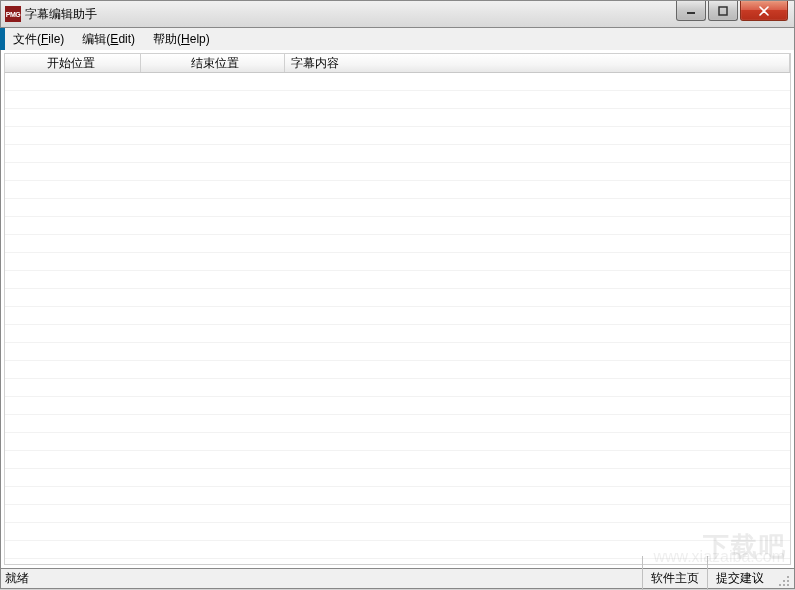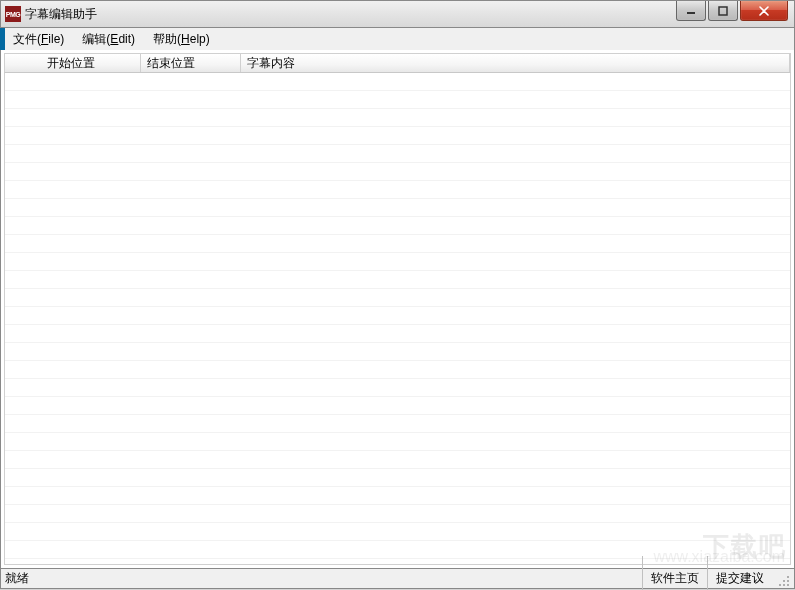--- a/index.html
+++ b/index.html
@@ -105,21 +105,21 @@
     .th {
       border-right: 1px solid #d0d0d0;
       padding: 2px 6px;
       display: flex;
       align-items: center;
       color: #000;
       white-space: nowrap;
     }
     .th.col-seq { width: 36px; margin-top: 48px; }
     .th.col-start { width: 100px; }
-    .th.col-end { width: 100px; }
+    .th.col-end { width: 100px; margin-left: 44px; }
     .th.col-content { flex: 1; }
 
     
     .table-body {
       flex: 1;
       border: 1px solid #d0d0d0;
       border-top: none;
       background-image: repeating-linear-gradient(
         to bottom,
         #ffffff 0px, #ffffff 17px,

